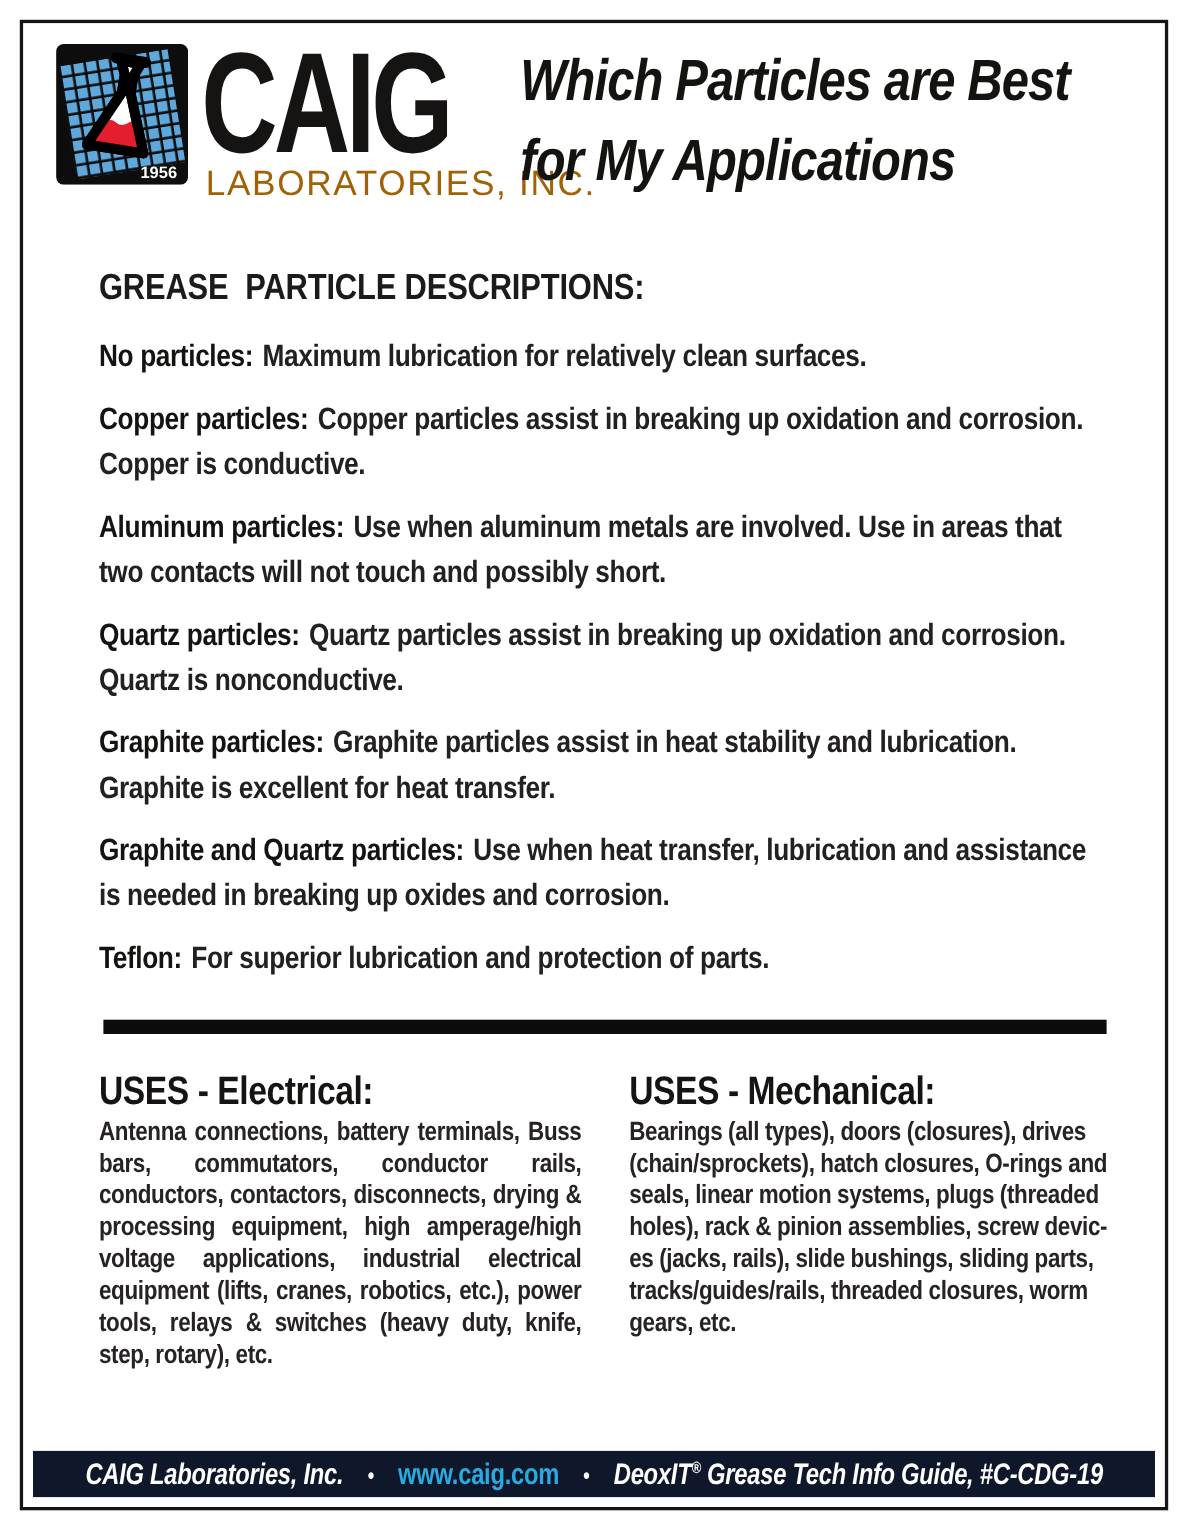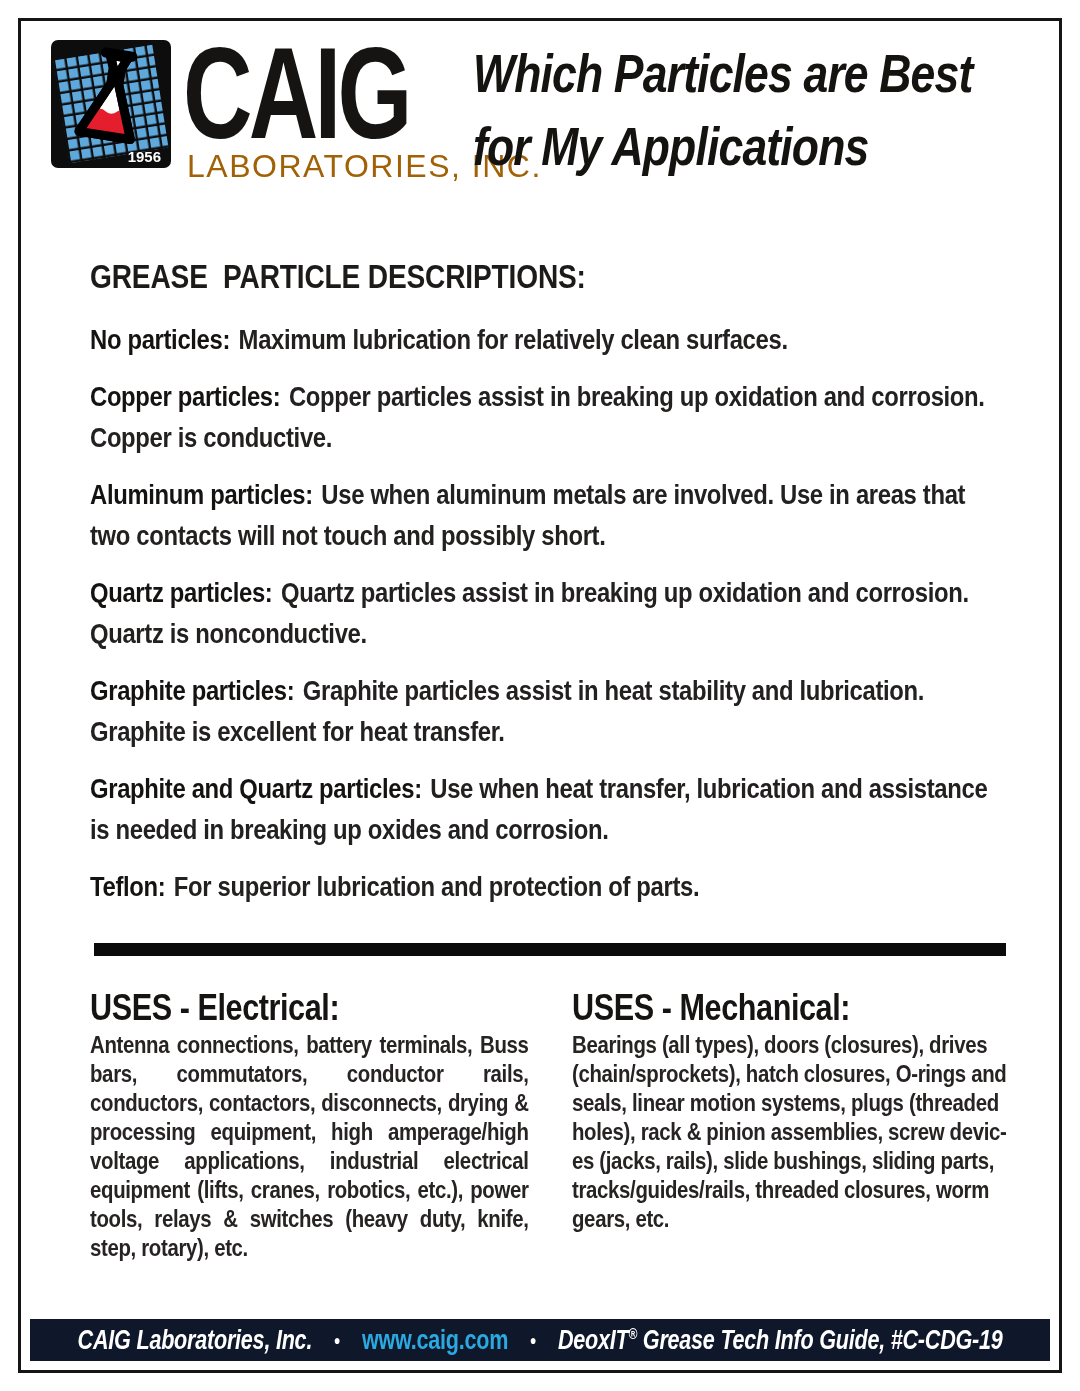--- a/index.html
+++ b/index.html
@@ -24,21 +24,21 @@
     position:absolute; left:166px; top:127px;
     font-size:32px; letter-spacing:1.5px; color:#a16207;
   }
   .doc-title {
     position:absolute; left:452px; top:16px;
     font-size:53px; line-height:1.38; font-weight:bold; font-style:italic;
     letter-spacing:-1px; color:#141310;
     transform:scaleX(0.84); transform-origin:left top; white-space:nowrap;
   }
   
-  .content { position:absolute; left:69px; top:236px; width:980px; }
+  .content { position:absolute; left:69px; top:220px; width:980px; }
   .desc-block {
     width:1078px; transform:scaleX(0.852); transform-origin:left top;
     font-size:28px; line-height:41px; letter-spacing:-0.4px; font-weight:bold; color:#232020;
   }
   .desc-heading {
     font-size:33px; line-height:40px; letter-spacing:-0.2px; font-weight:bold;
     margin-bottom:22px; white-space:pre-wrap; color:#1d1b19;
   }
   .desc-item { margin-bottom:16px; }
   .desc-item .lead { font-weight:bold; margin-right:10px; color:#151311; }

